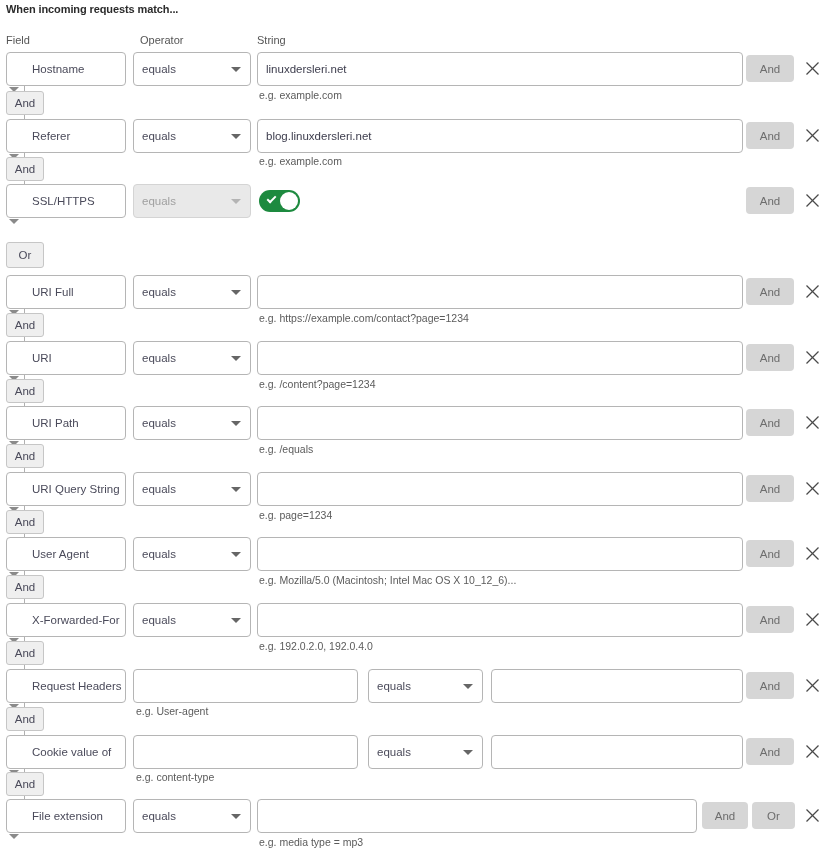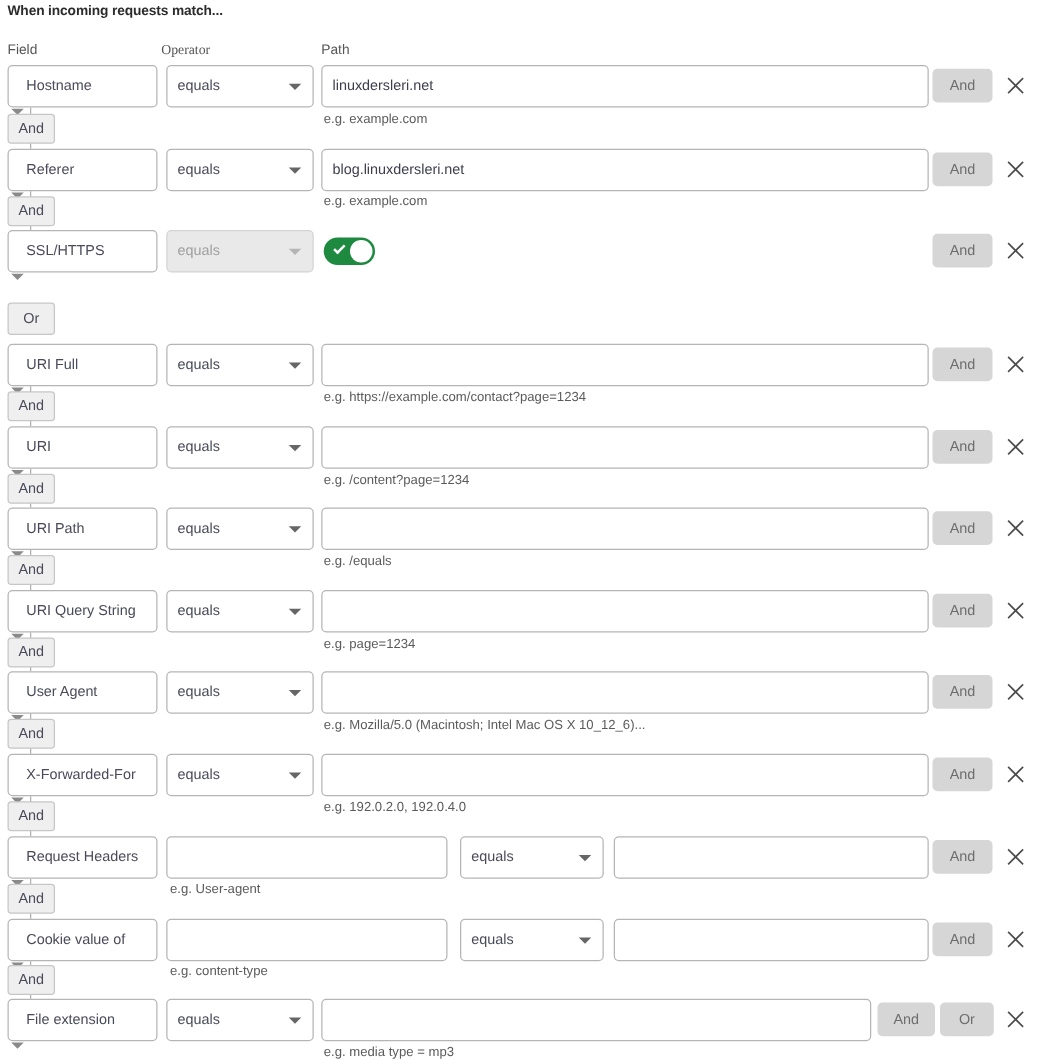--- a/index.html
+++ b/index.html
@@ -25,37 +25,37 @@
 
   
   .col-head {
     position: absolute;
     font-size: 11px;
     color: #555555;
     top: 34px;
     text-align: right;
   }
   .col-head.field    { left: 6px; }
-  .col-head.operator { left: 129px; font-family: Liberation Serif, serif; }
+  .col-head.operator { left: 140px; }
   .col-head.value    { left: 257px; }
 
   
   .row { position: absolute; left: 0; width: 830px; height: 34px; }
 
   
   .field-box {
     position: absolute;
     left: 6px; top: 0;
     width: 120px; height: 34px;
     border: 1px solid #b5b5b5;
     border-radius: 4px;
     background: #ffffff;
     font-size: 11.5px;
     color: #4a4a5a;
-    padding: 0 14px;
+    padding: 0 25px;
     display: flex; align-items: center;
     white-space: nowrap;
     overflow: hidden;
   }
 
   
   .op-box {
     position: absolute;
     top: 0; height: 34px;
     border: 1px solid #b5b5b5;
@@ -199,21 +199,21 @@
 </style>
 </head>
 <body>
 
 <div id="root">
 
   <div class="page-title">When incoming requests match...</div>
 
   <div class="col-head field">Field</div>
   <div class="col-head operator">Operator</div>
-  <div class="col-head value">Path</div>
+  <div class="col-head value">String</div>
 
   <div id="rows-host">
       <div class="row" style="top: 52px;">
         <div class="field-box">Hostname</div>
         <div class="op-box main">equals<span class="op-caret"></span></div>
         <div class="val-box main">linuxdersleri.net</div>
         <div class="op-btn and-right">And</div>
         <div class="x-icon right">
           <svg width="17" height="17" viewBox="0 0 17 17">
             <line x1="2.5" y1="2.5" x2="14.5" y2="14.5" stroke="#4a4a4a" stroke-width="1.3"></line>

